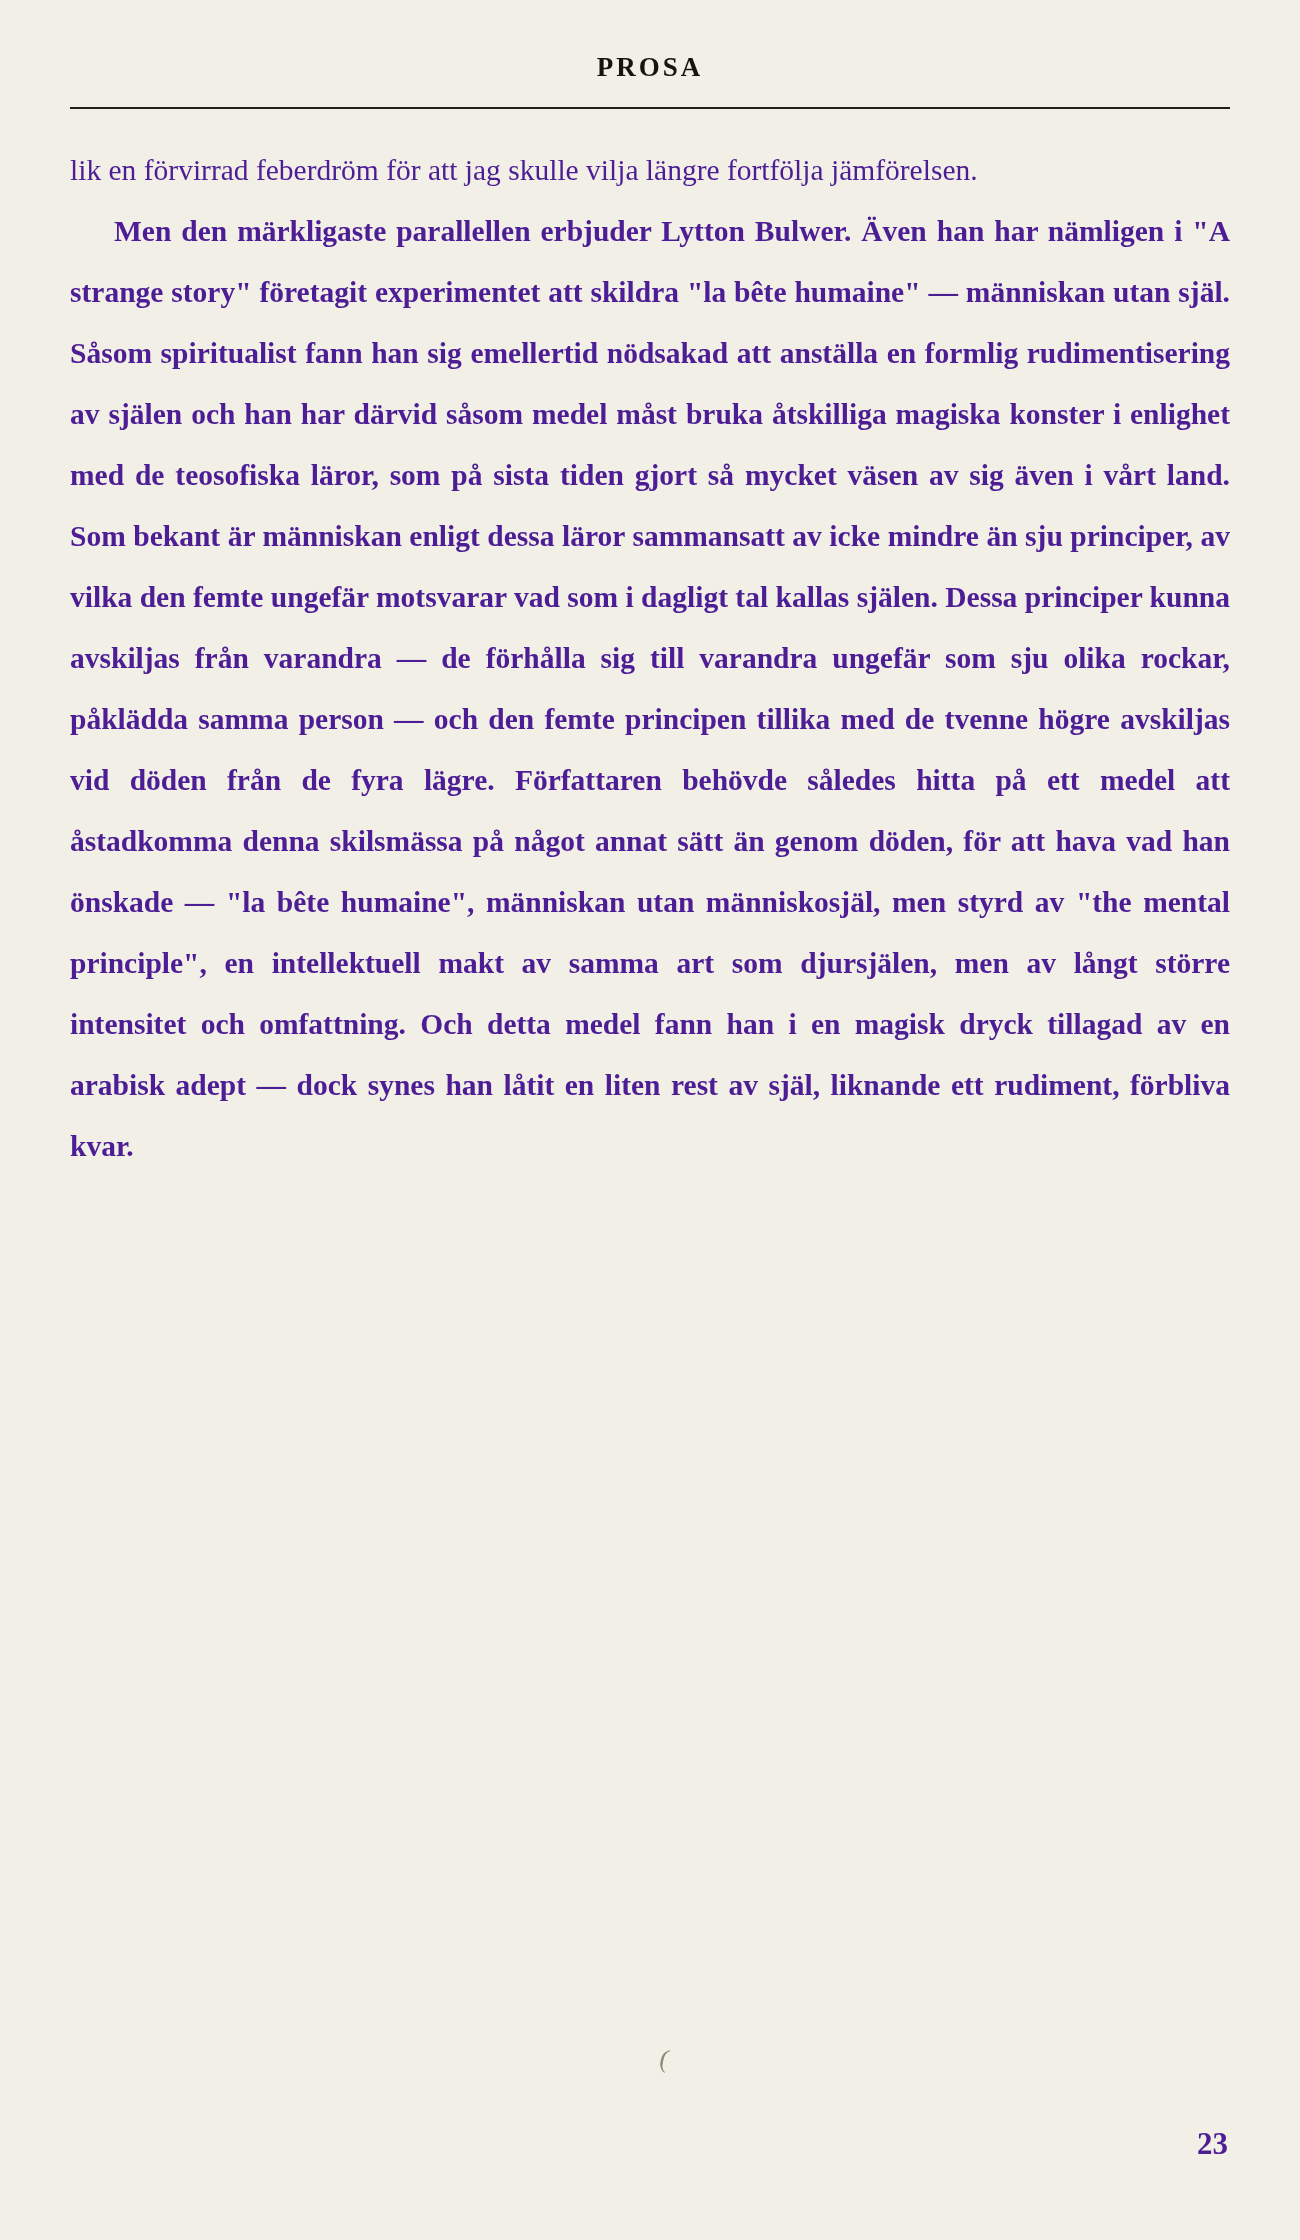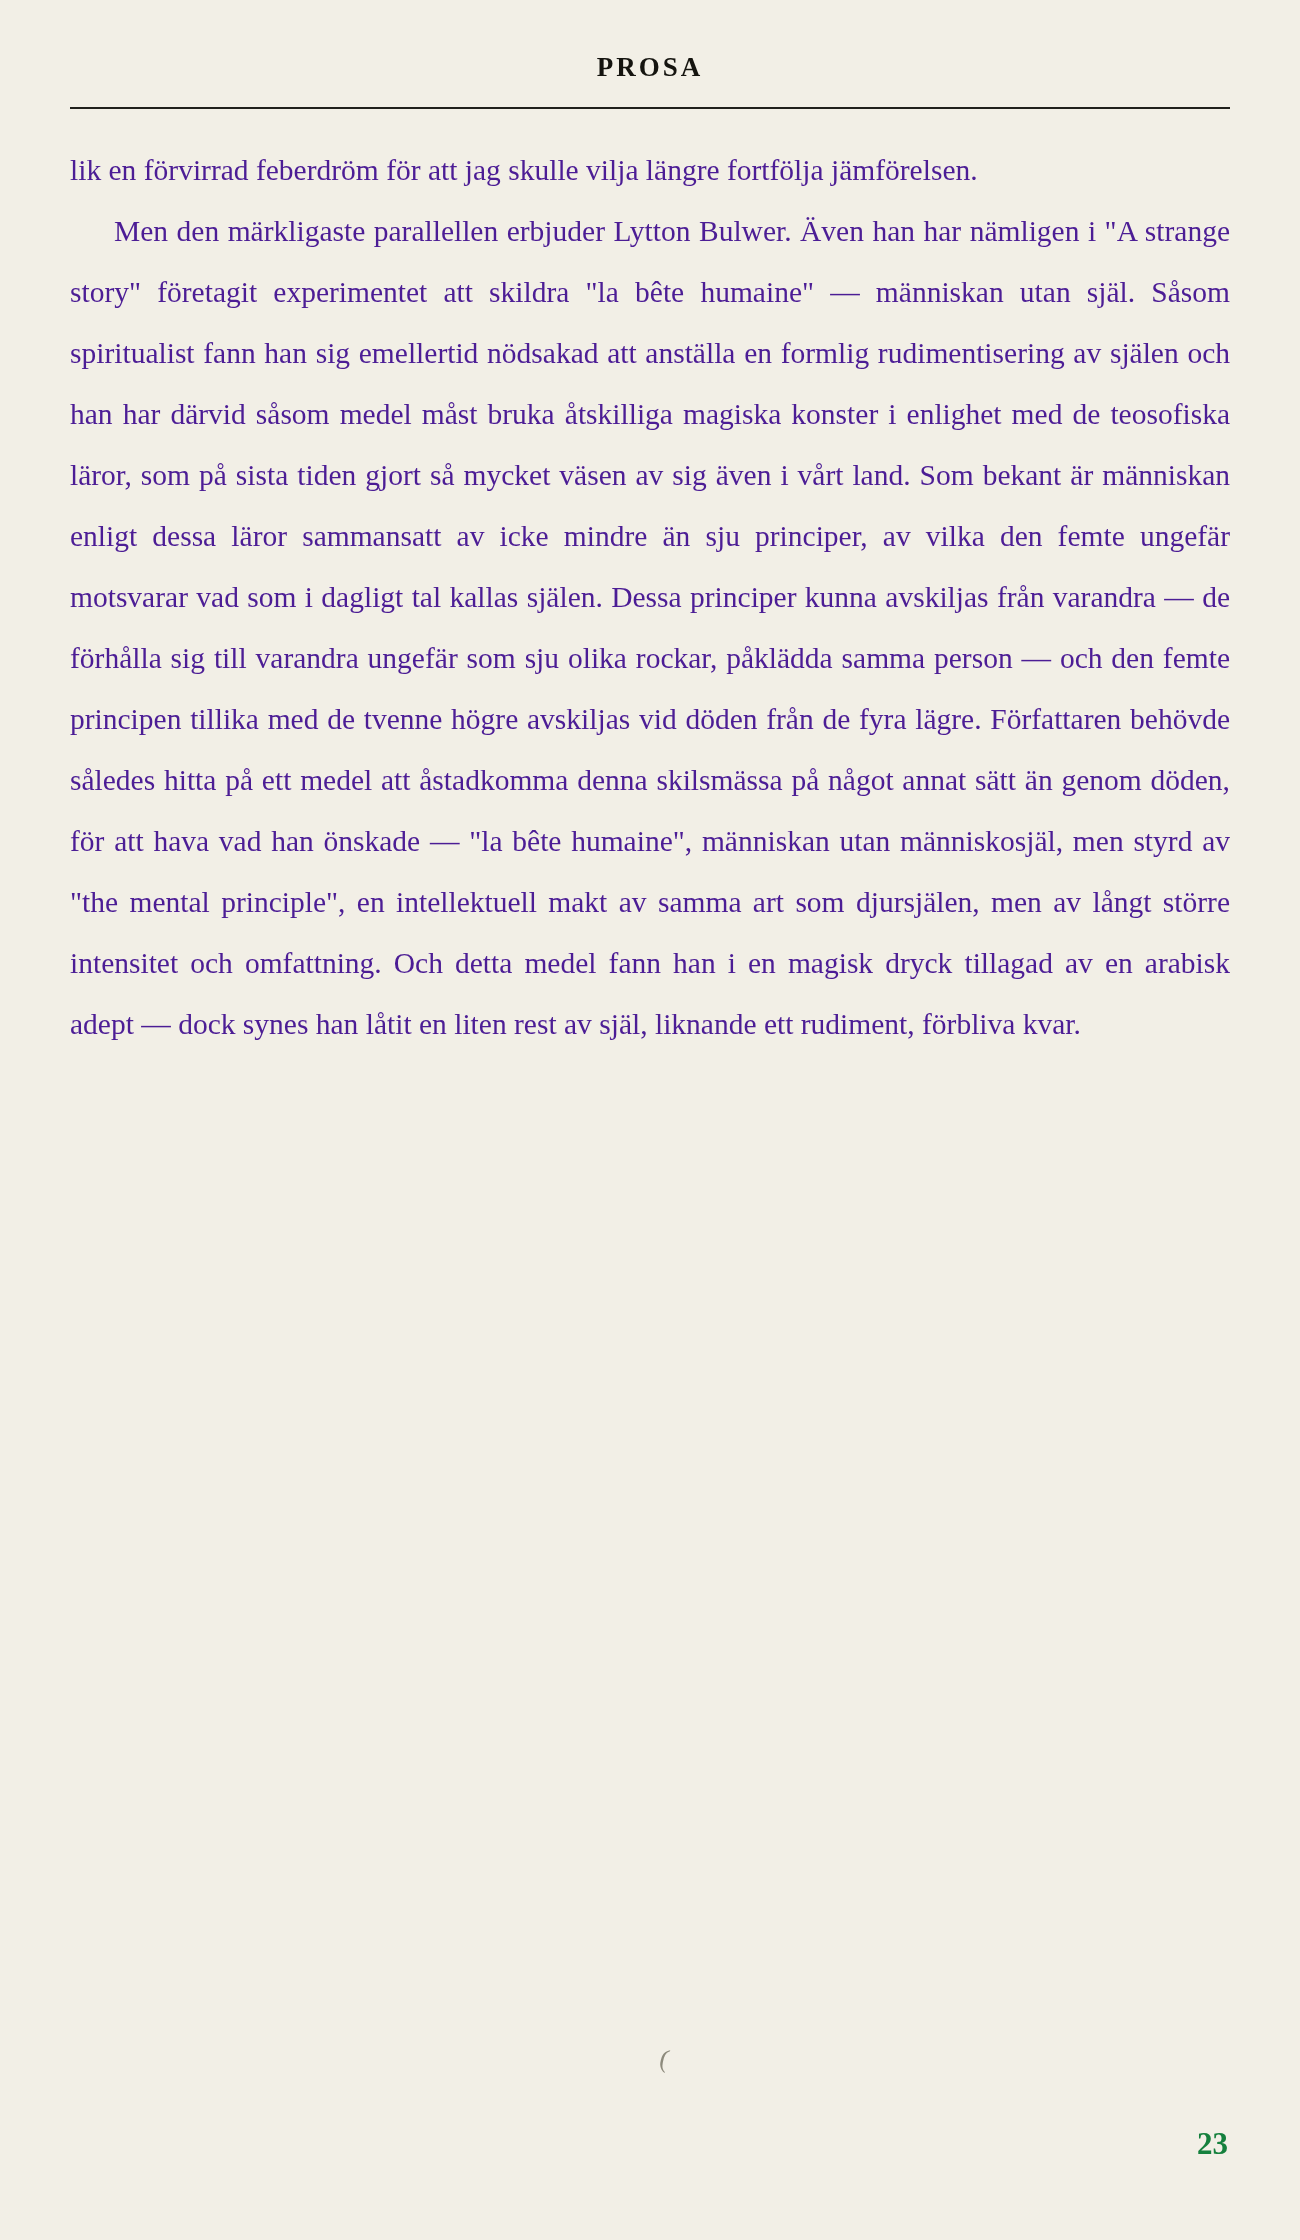--- a/index.html
+++ b/index.html
@@ -50,36 +50,37 @@
     line-height: 61px;
     text-align: justify;
     text-justify: inter-word;
     color: #4c1d95;
   }
   .body-text p {
     margin: 0;
   }
   .body-text p.indent {
     text-indent: 44px;
+    font-weight: bold;
   }
   .stray-mark {
     position: absolute;
     top: 2044px;
     left: 660px;
     font-size: 26px;
     color: #8d8a7c;
     transform: rotate(14deg);
   }
   .folio {
     position: absolute;
     bottom: 78px;
     right: 72px;
     font-size: 31px;
     font-weight: bold;
-    color: #15803d;
+    color: #4c1d95;
   }
 </style>
 </head>
 <body>
 
 <div class="page">
 
   <div class="running-head">PROSA</div>
 
   <div class="head-rule"></div>

